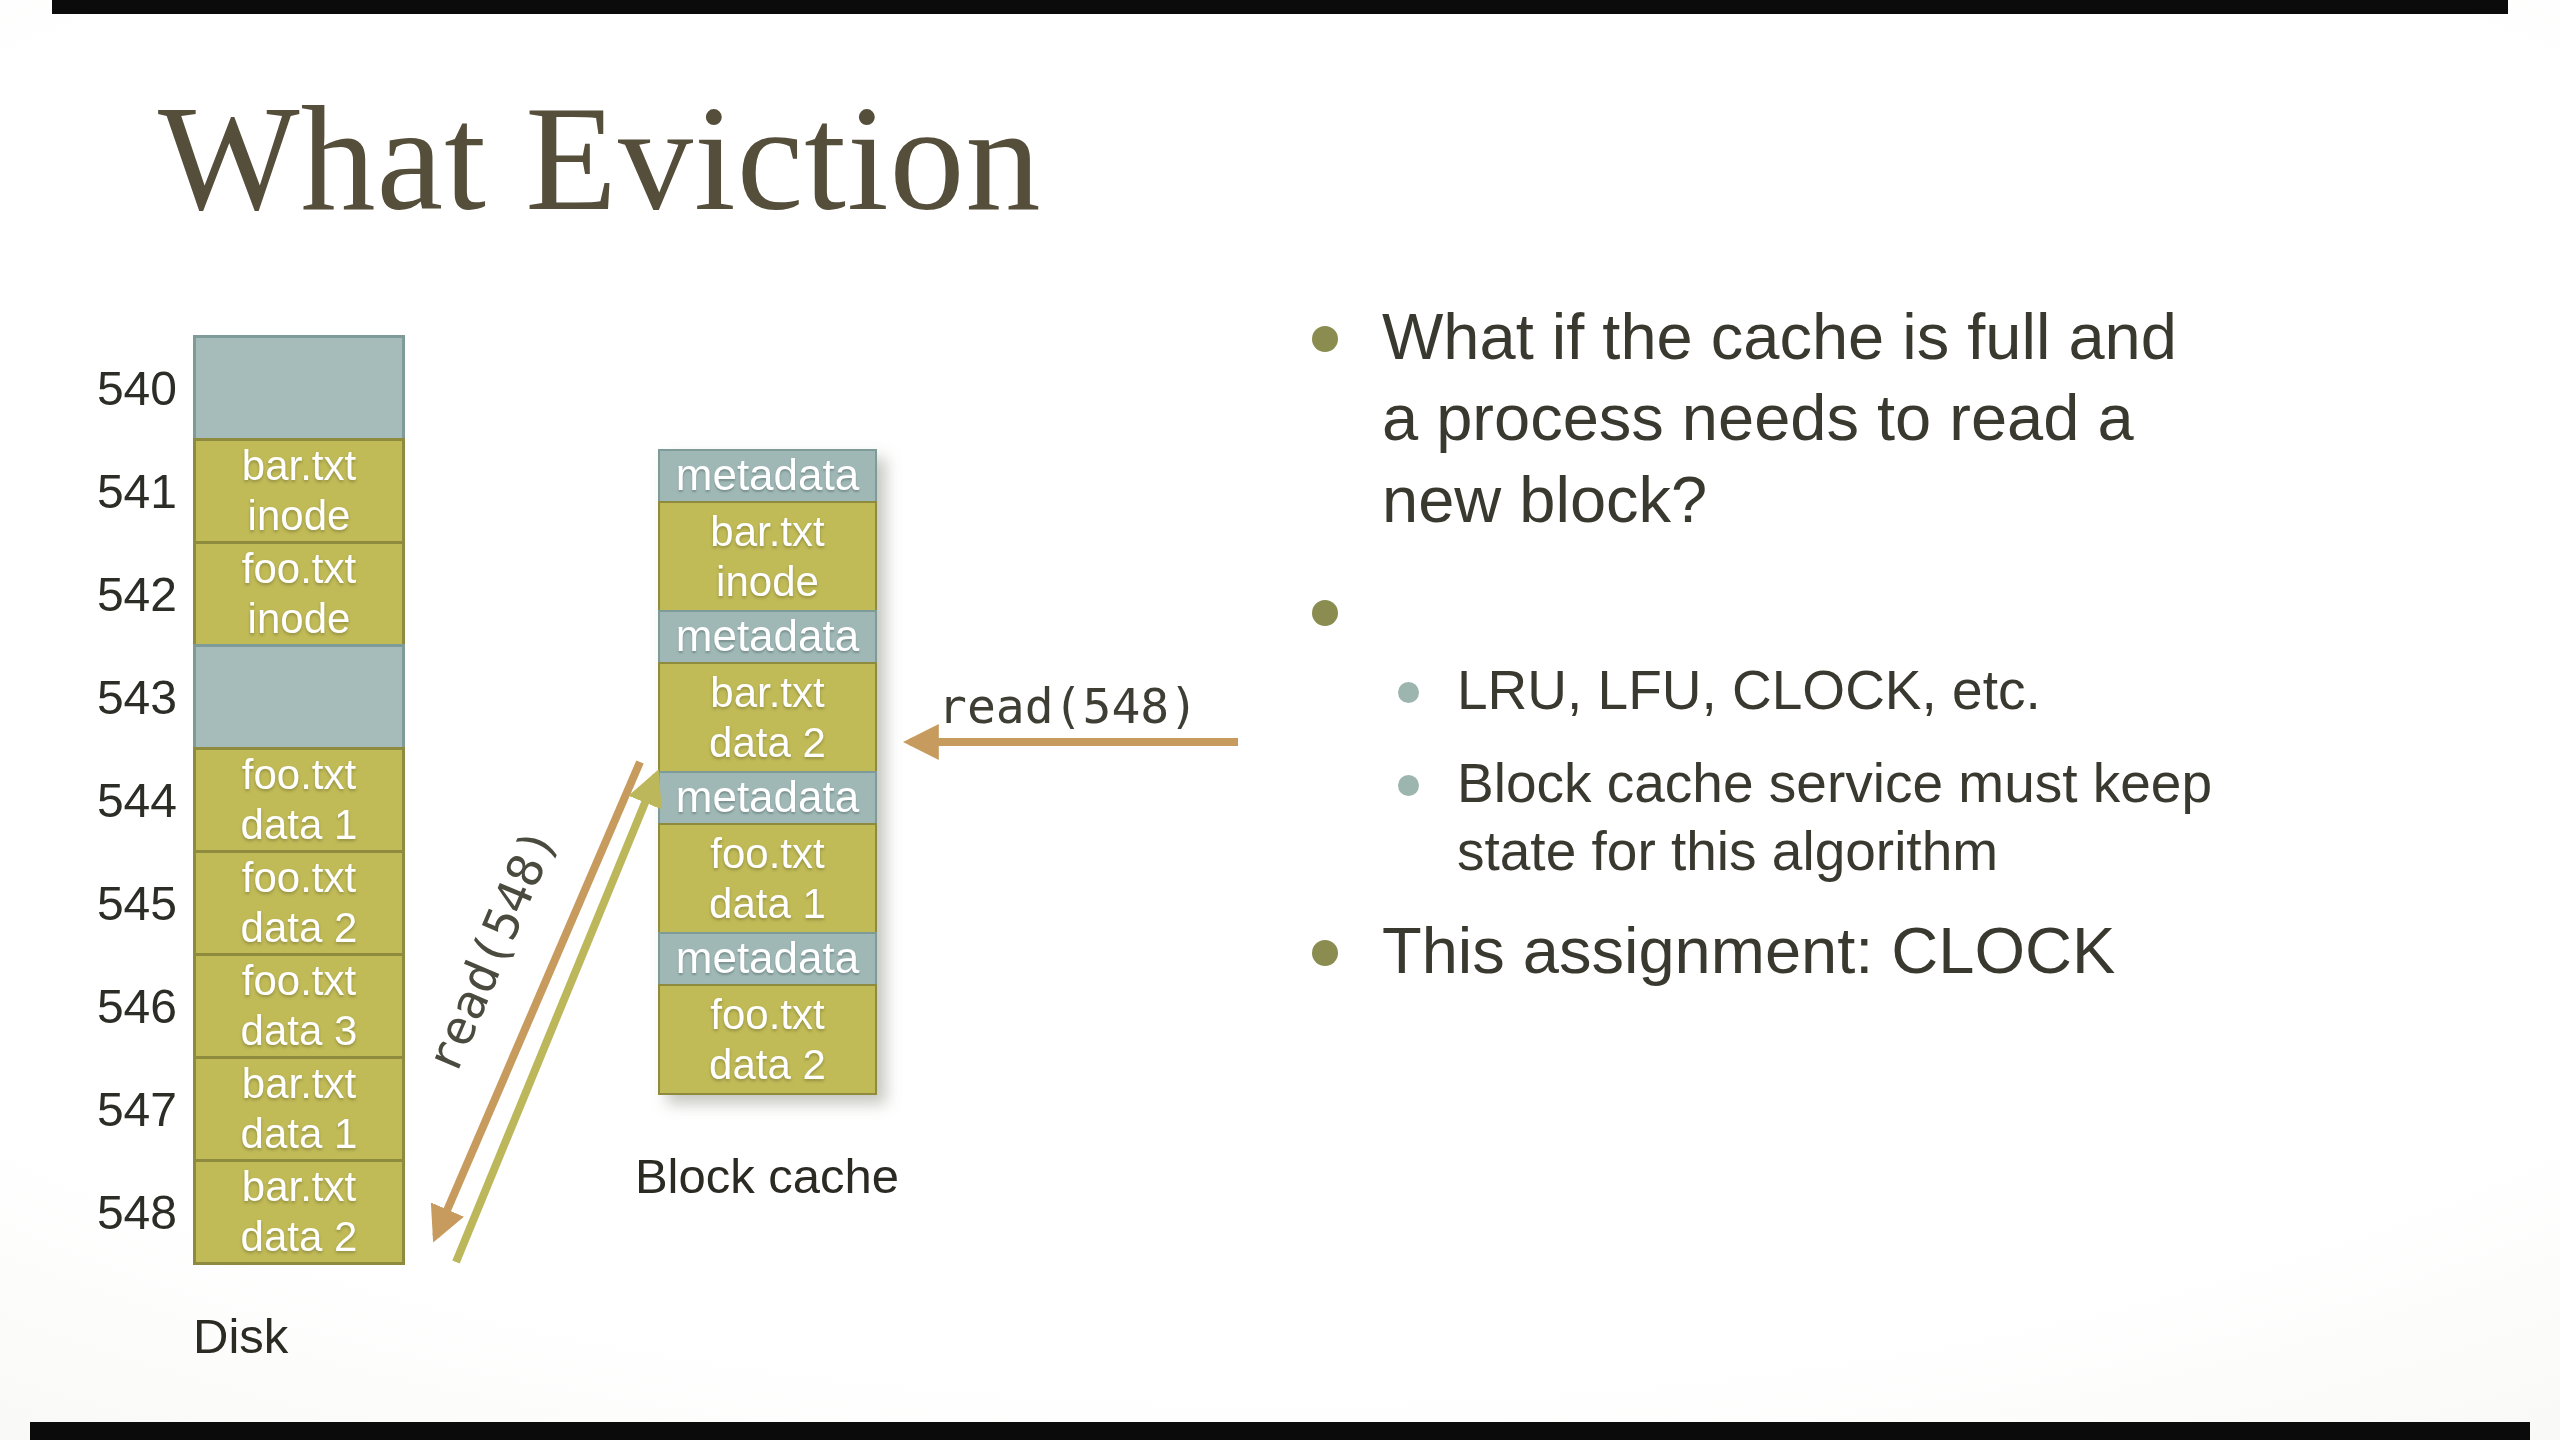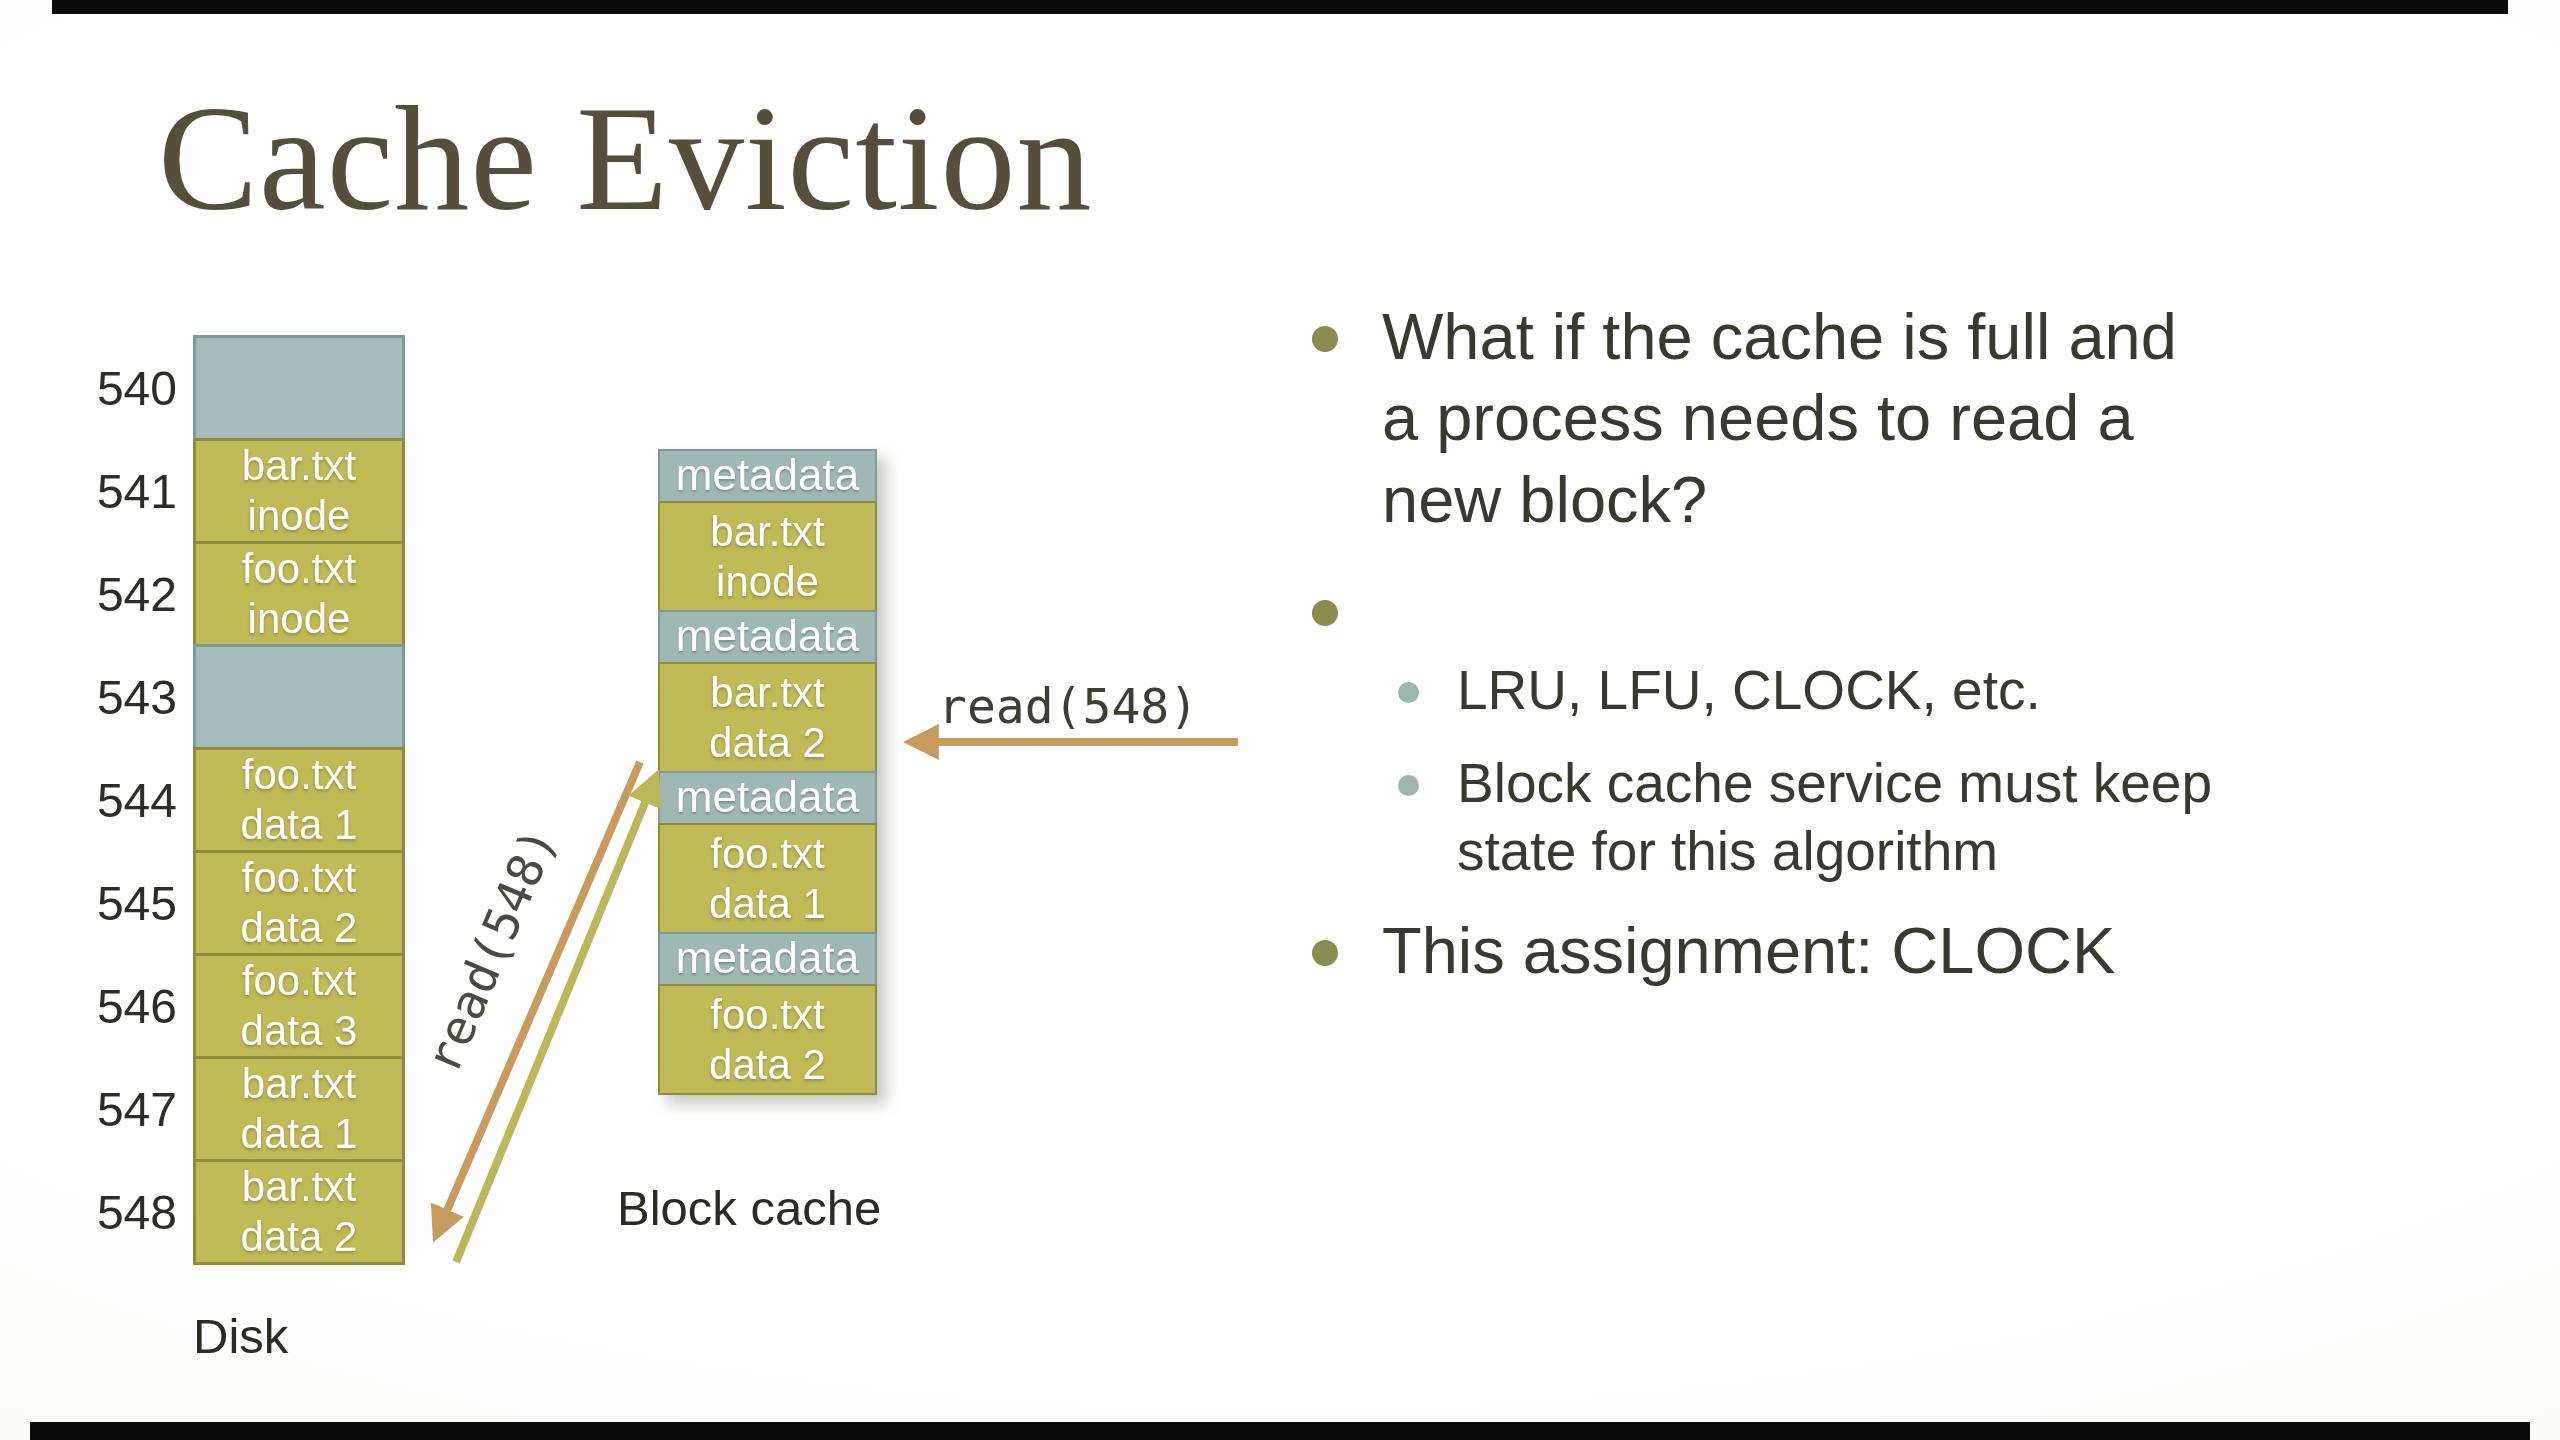--- a/index.html
+++ b/index.html
@@ -54,21 +54,21 @@
     text-shadow:0 2px 2px rgba(50,70,70,0.35);
   }
   .cdata{
     box-sizing:border-box;height:111px;border:2px solid #8f8b3e;background:#c0ba57;margin-top:-2px;
     display:flex;flex-direction:column;align-items:center;justify-content:center;
     color:#ffffff;font-size:42px;line-height:1.18;text-align:center;
     text-shadow:0 2px 3px rgba(70,70,30,0.35);
   }
   .centry + .centry .cmeta{margin-top:-2px;}
   #cache-label{
-    position:absolute;left:617px;top:1180px;width:300px;
+    position:absolute;left:617px;top:1148px;width:300px;text-align:center;
     font-size:49px;color:#2b2b24;
   }
 
   
   #arrows{position:absolute;left:0;top:0;pointer-events:none;}
   .mono{font-family:"DejaVu Sans Mono","Liberation Mono",monospace;}
   #read-label-h{
     position:absolute;left:938px;top:678px;font-size:48px;color:#3e3e35;
   }
   #read-label-diag{
@@ -91,21 +91,21 @@
   .bold{font-weight:bold;}
 </style>
 </head>
 <body>
 
 <div id="slide">
 
   <div id="bar-top" class="letterbox"></div>
   <div id="bar-bottom" class="letterbox"></div>
 
-  <div id="title">Cache Eviction</div>
+  <div id="title">What Eviction</div>
 
   <div id="disk">
     <div class="drow">
       <div class="dnum">540</div>
       <div class="dblock empty">
         <span></span>
         <span></span>
       </div>
     </div>
     <div class="drow">

